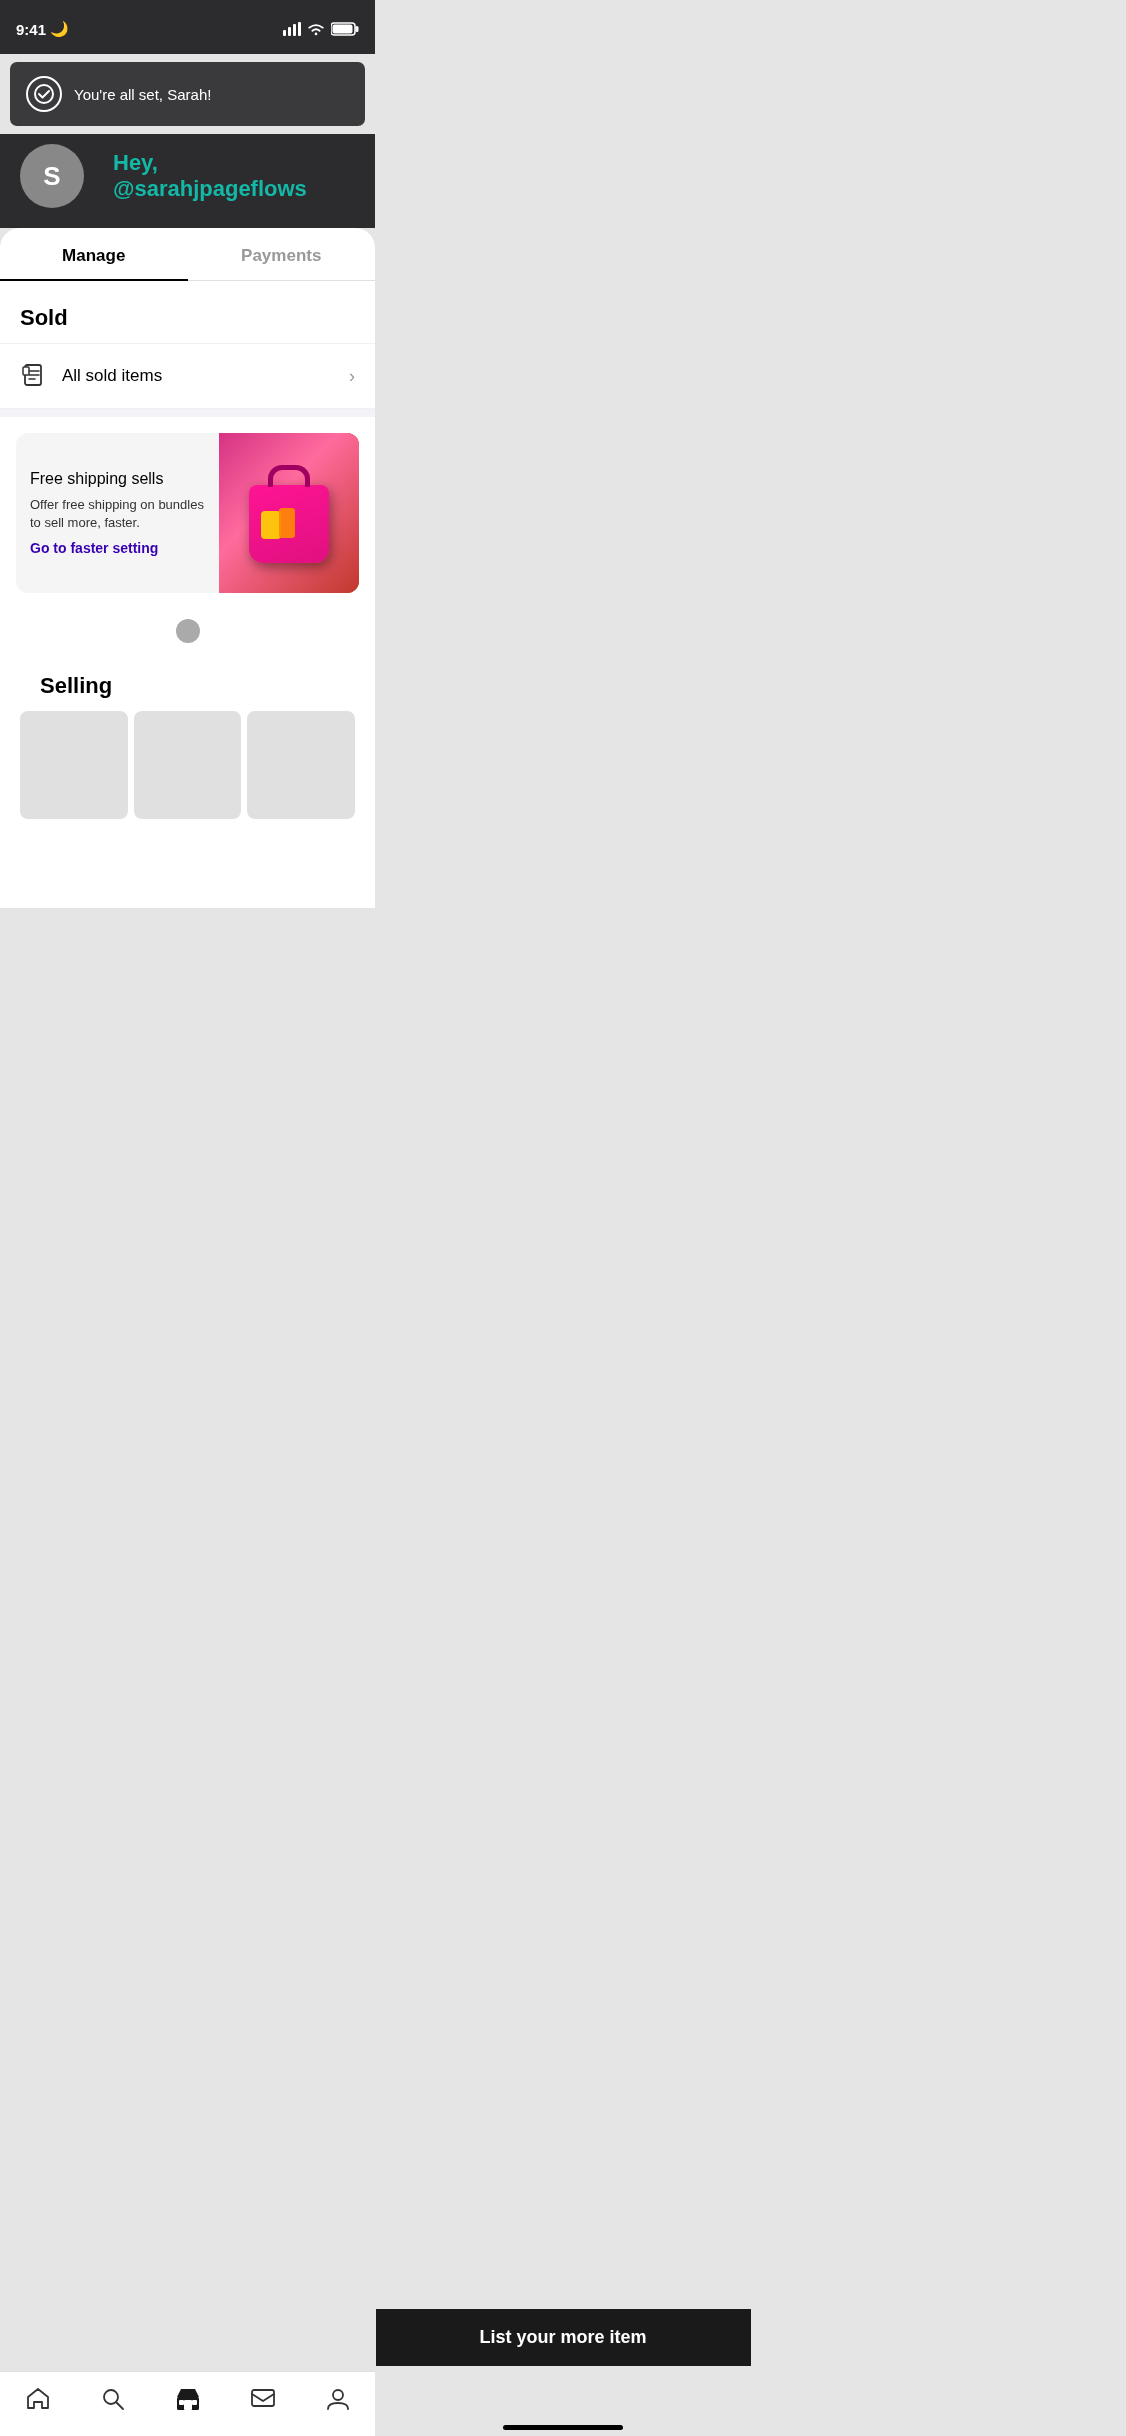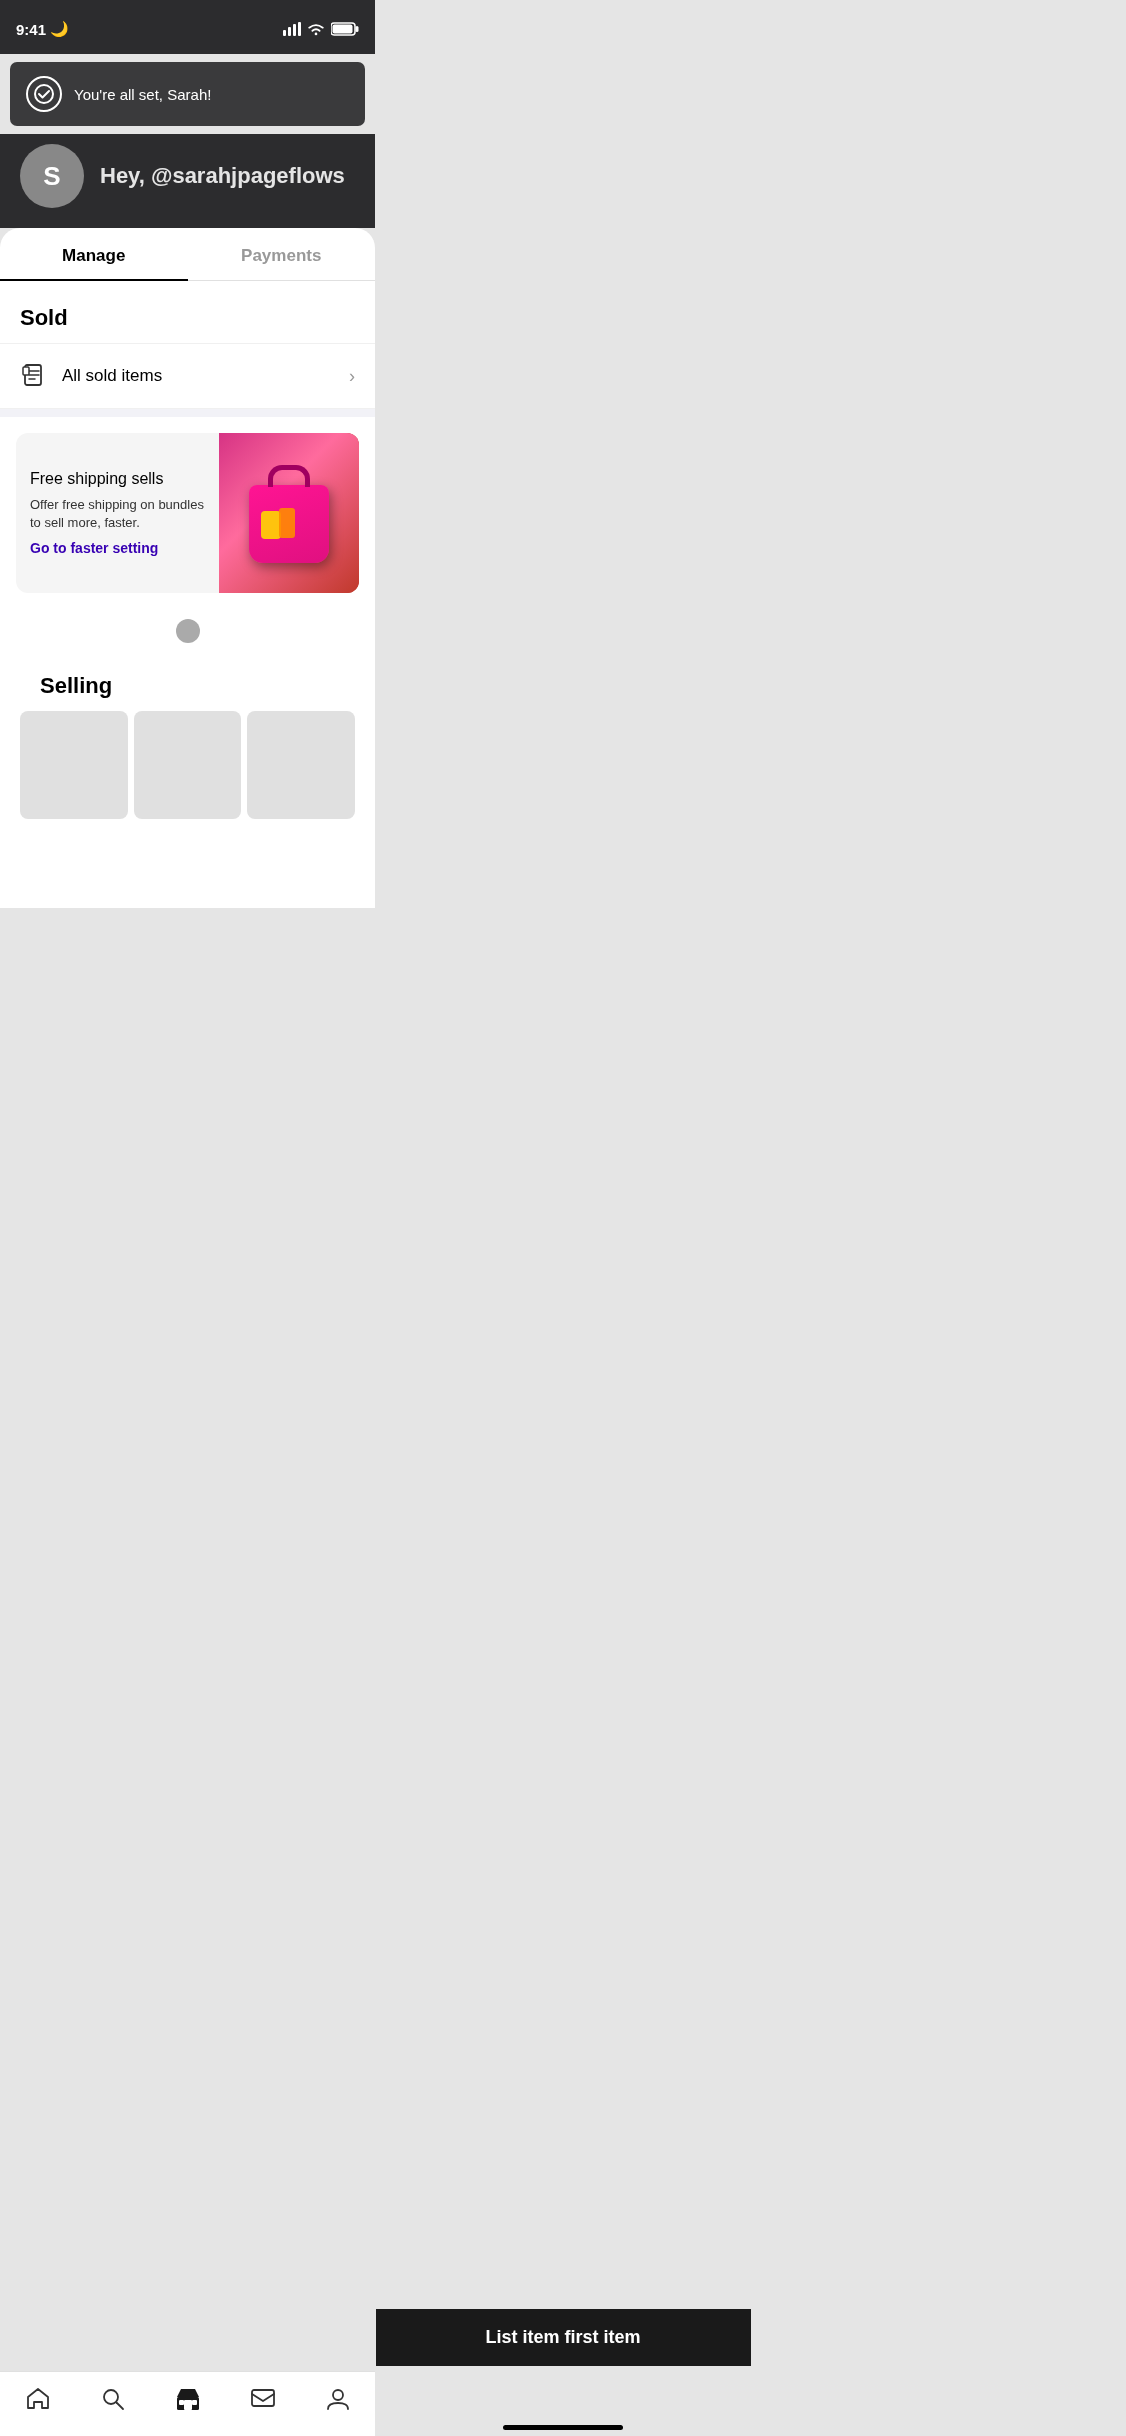--- a/index.html
+++ b/index.html
@@ -82,23 +82,24 @@
       align-items: center;
       justify-content: center;
       flex-shrink: 0;
     }
     .avatar-letter {
       color: white;
       font-size: 26px;
       font-weight: 600;
     }
     .greeting-text {
-      color: #e5e5e5;
+      color: #14b8a6;
       font-size: 22px;
       font-weight: 700;
+      margin-left: 13px;
     }
 
     
     .main-card {
       background: white;
       border-radius: 20px 20px 0 0;
       min-height: 680px;
       overflow: hidden;
     }
 
@@ -421,21 +422,21 @@
     <div class="section-title">Selling</div>
     <div class="selling-grid">
       <div class="selling-card"></div>
       <div class="selling-card"></div>
       <div class="selling-card"></div>
     </div>
   </div>
 
 </div>
 
-<button class="list-first-item-btn">List item first item</button>
+<button class="list-first-item-btn">List your more item</button>
 
 <nav class="bottom-nav">
   <div class="nav-item">
     <div class="nav-icon">
       <svg viewBox="0 0 26 26" fill="none" stroke="#333" stroke-width="1.8" stroke-linecap="round" stroke-linejoin="round">
         <path d="M3 11 L13 3 L23 11 V22 H17 V16 H9 V22 H3 Z" fill="none"></path>
       </svg>
     </div>
   </div>
   <div class="nav-item">

